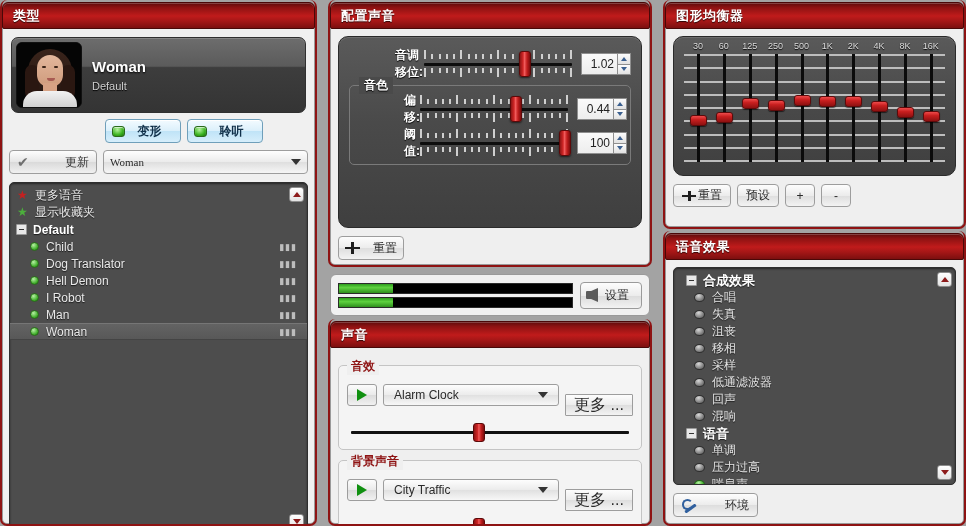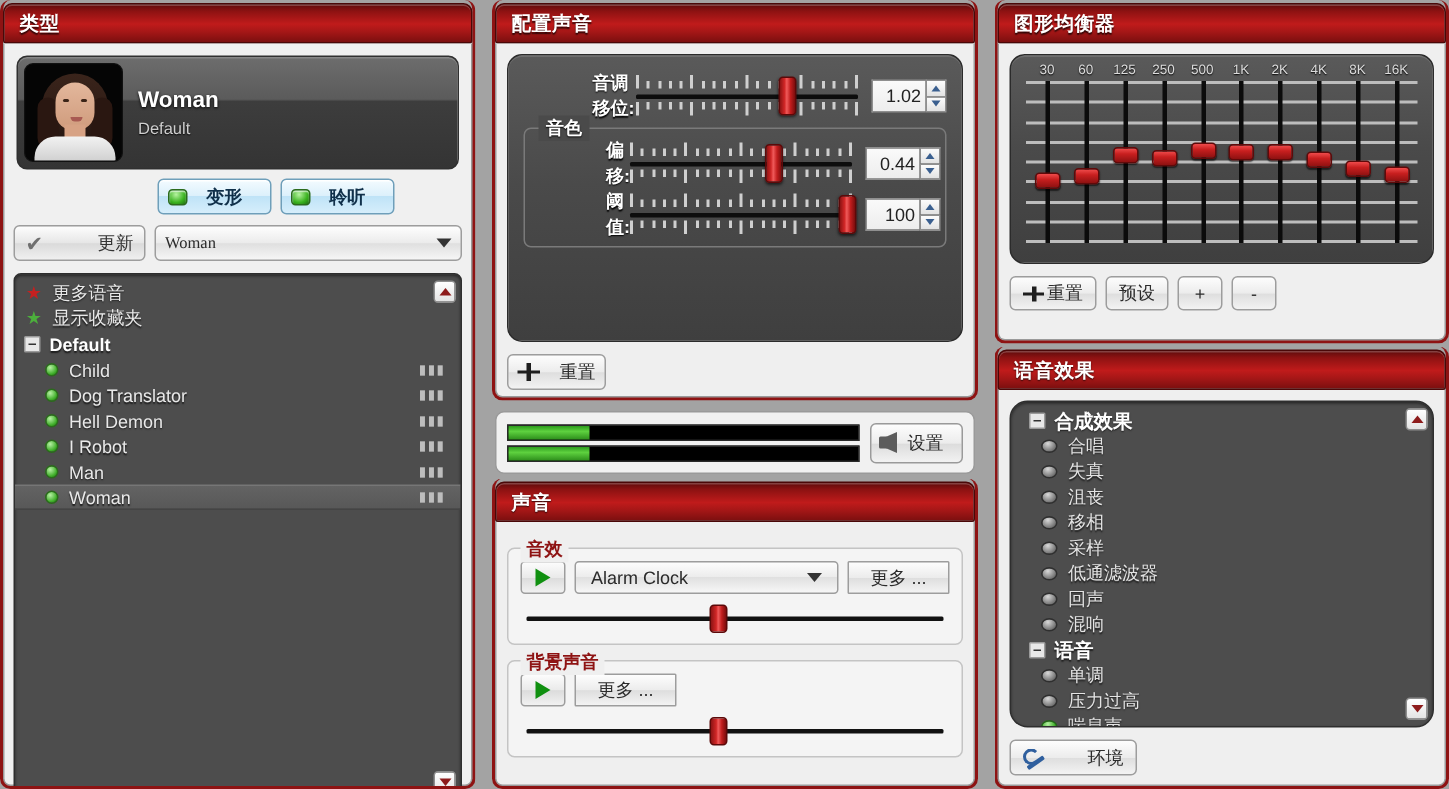--- a/index.html
+++ b/index.html
@@ -240,21 +240,21 @@
     flex:1;height:22px;border-radius:3px;
     background:linear-gradient(to bottom,#fdfdfd,#ececec 48%,#e0e0e0 50%,#f7f7f7);
     border:1px solid #9d9d9d;display:flex;align-items:center;padding:0 10px;cursor:pointer;
     font-size:12px;color:#2a2a2a;
   }
   .scombo .cv{flex:1;}
   .more-btn{
     width:68px;height:22px;border-radius:1px;
     background:linear-gradient(to bottom,#fdfdfd,#ececec 50%,#dedede 52%,#f3f3f3);
     border:1px solid #9d9d9d; display:flex;align-items:center;justify-content:center;cursor:pointer;
-    font-size:12px;color:#2b2b2b;
+    font-size:16px;color:#2b2b2b;margin-top:20px;
   }
   .hslider{ position:relative; height:22px; margin:5px 4px 0 4px; }
   .hslider .ln{ position:absolute;left:0;right:0;top:10px;height:3px;background:#111;border-radius:1px; }
   .hknob{
     position:absolute; top:2px; width:12px;height:19px;border-radius:3px;
     background:linear-gradient(to right,#8e1414,#d02626 35%,#ef5a5a 48%,#bf1d1d 72%,#7c0d0d);
     border:1px solid #5c0909; transform:translateX(-6px); cursor:pointer;
   }
 
   
@@ -283,21 +283,21 @@
   .eqb.reset{ width:58px; justify-content:space-between; }
   .eqb.small{ width:30px; }
   .rst-ico{width:14px;height:10px;position:relative;}
   .rst-ico:before{content:"";position:absolute;left:0;top:4px;width:14px;height:2px;background:#1e1e1e;}
   .rst-ico:after{content:"";position:absolute;left:6px;top:0;width:3px;height:10px;background:#1e1e1e;}
 
   #vfxPanel{ left:665px; top:233px; width:299px; height:291px; }
   #vfxPanel .panel-body{ height:264px; padding:7px; }
   .fxlist{
     height:218px; position:relative; overflow:hidden;
-    background:#4d4d4d; border:1px solid #2e2e2e; border-radius:12px;
+    background:#4d4d4d; border:1px solid #2e2e2e; border-radius:5px;
     box-shadow:inset 0 1px 2px rgba(0,0,0,.5);
   }
   .fxrow{ display:flex; align-items:center; height:17px; padding-left:6px; cursor:pointer; }
   .fxrow .t{ font-size:12px; color:#e4e4e4; text-shadow:0 1px 1px #1c1c1c; }
   .fxrow.group .t{ font-weight:bold; color:#ffffff; font-size:13px; }
   .knobdot{
     width:11px;height:9px;border-radius:50%;margin:0 7px 0 14px;flex:0 0 auto;
     background:radial-gradient(ellipse at 40% 25%,#d9d9d9,#8a8a8a 55%,#4a4a4a);
     border:1px solid #2f2f2f;
   }
@@ -673,20 +673,24 @@
           <div class="hknob" id="fxKnob" style="left: 46%;"></div>
         </div>
       </div>
 
       <div class="sgroup">
         <div class="gt">背景声音</div>
         <div class="srow">
           <div class="play-btn">
               <span class="play-tri"></span>
             </div>
+          <div class="scombo">
+            <span class="cv">City Traffic</span>
+            <span class="caret"></span>
+          </div>
           <div class="more-btn">更多 ...</div>
         </div>
         <div class="hslider">
           <div class="ln"></div>
           <div class="hknob" id="bgKnob" style="left: 46%;"></div>
         </div>
       </div>
 
     </div>
   </div>

